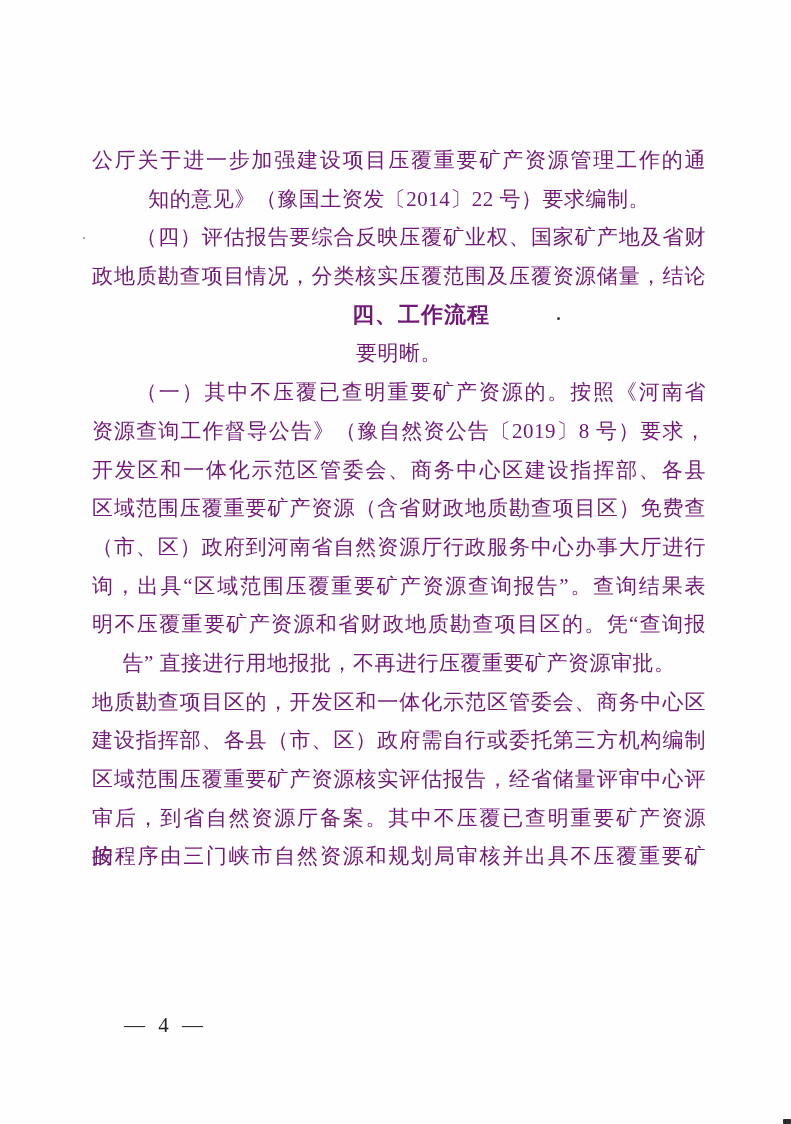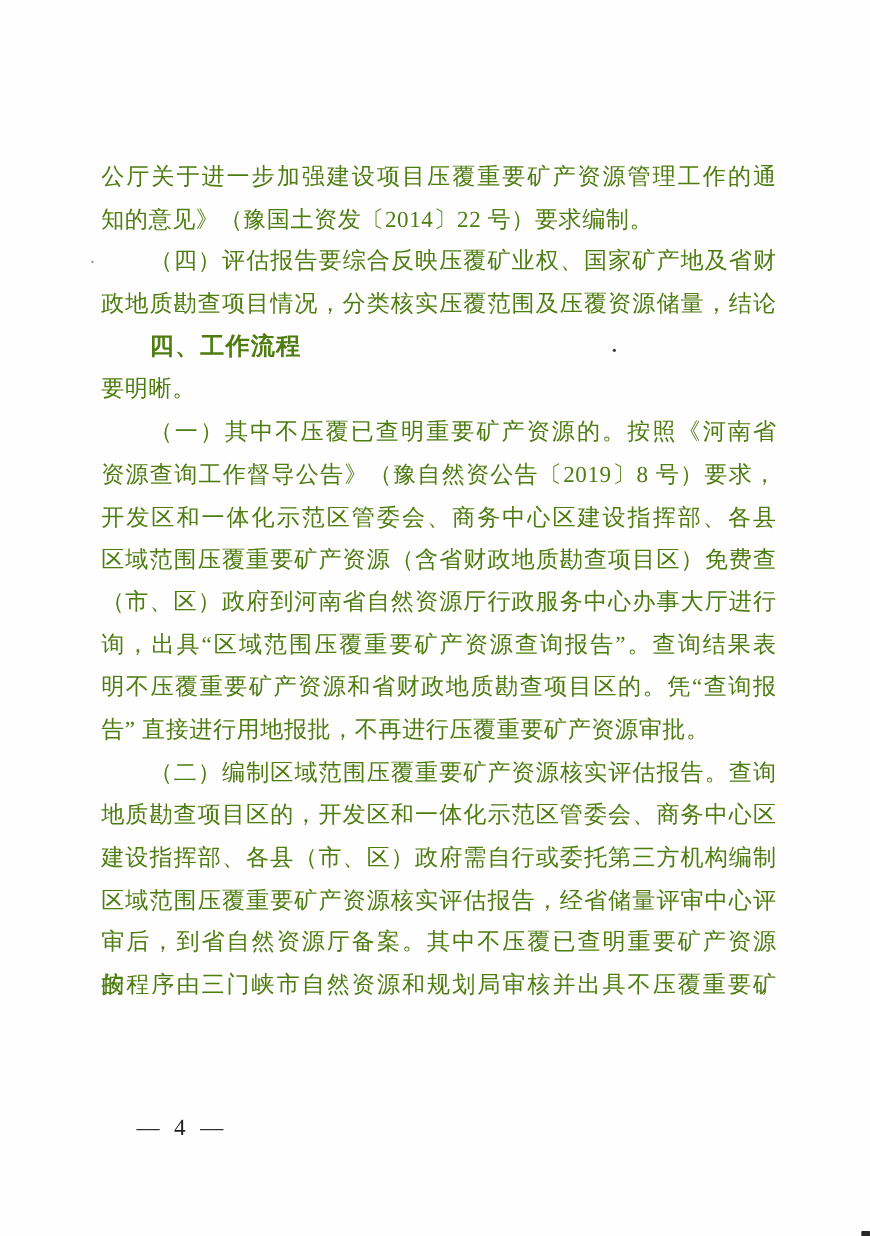--- a/index.html
+++ b/index.html
@@ -16,28 +16,28 @@
   .page {
     position: absolute;
     inset: 0;
     background: #fefefe;
   }
   .doc-body {
     position: absolute;
     left: 92px;
     top: 141px;
     width: 614px;
-    color: #4d7c0f;
+    color: #701a75;
     font-family: "Liberation Serif", "DejaVu Serif", serif;
     font-size: 21px;
   }
   .line {
     height: 38.7px;
     line-height: 38.7px;
-    text-align: left;
+    text-align: center;
     letter-spacing: 0.5px;
   }
   .line.justify {
     text-align: justify;
     text-align-last: justify;
   }
   .line.indent {
     text-indent: 44px;
   }
   .line.heading {
@@ -79,21 +79,20 @@
       <div class="line indent heading">四、工作流程</div>
       <div class="line">要明晰。</div>
       <div class="line indent justify">（一）其中不压覆已查明重要矿产资源的。按照《河南省</div>
       <div class="line justify">资源查询工作督导公告》（豫自然资公告〔2019〕8 号）要求，</div>
       <div class="line justify">开发区和一体化示范区管委会、商务中心区建设指挥部、各县</div>
       <div class="line justify">区域范围压覆重要矿产资源（含省财政地质勘查项目区）免费查</div>
       <div class="line justify">（市、区）政府到河南省自然资源厅行政服务中心办事大厅进行</div>
       <div class="line justify">询，出具“区域范围压覆重要矿产资源查询报告”。查询结果表</div>
       <div class="line justify">明不压覆重要矿产资源和省财政地质勘查项目区的。凭“查询报</div>
       <div class="line">告” 直接进行用地报批，不再进行压覆重要矿产资源审批。</div>
-      <div class="line indent justify">（二）编制区域范围压覆重要矿产资源核实评估报告。查询</div>
       <div class="line justify">地质勘查项目区的，开发区和一体化示范区管委会、商务中心区</div>
       <div class="line justify">建设指挥部、各县（市、区）政府需自行或委托第三方机构编制</div>
       <div class="line justify">区域范围压覆重要矿产资源核实评估报告，经省储量评审中心评</div>
       <div class="line justify">审后，到省自然资源厅备案。其中不压覆已查明重要矿产资源的，</div>
       <div class="line justify">按程序由三门峡市自然资源和规划局审核并出具不压覆重要矿</div>
     </div>
 
   <div class="footer">— 4 —</div>
 
   <div class="speck speck-1"></div>

